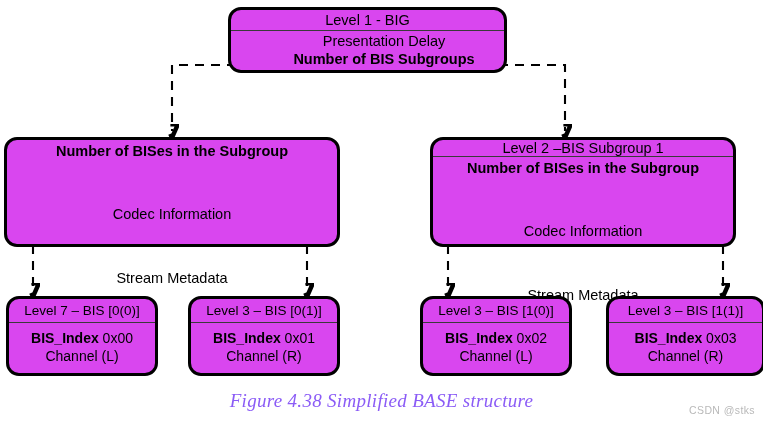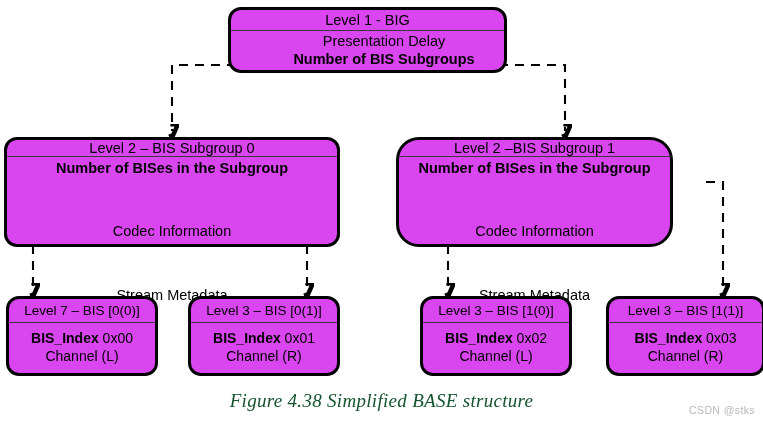--- a/index.html
+++ b/index.html
@@ -64,21 +64,21 @@
   #level1 .body .line { font-size: 14.5px; }
   #level1 .body .line.second { font-size: 14.5px; font-weight: bold; }
 
   
   .level2 {
     top: 137px;
     height: 110px;
     width: 336px;
   }
   #level2a { left: 4px; }
-  #level2b { left: 396px; width: 277px; border-radius: 23px; }
+  #level2b { left: 430px; width: 306px; }
   .level2 .hdr { height: 26px; font-size: 14.5px; }
   .level2 .body { padding-top: 2px; gap: 45px; }
   .level2 .body .line { font-size: 14.5px; }
 
   
   .level3 {
     top: 296px;
     height: 80px;
     width: 150px;
   }
@@ -108,21 +108,21 @@
   #caption {
     position: absolute;
     left: 0;
     top: 390px;
     width: 763px;
     text-align: center;
     font-family: "Liberation Serif", serif;
     font-style: italic;
     font-size: 19px;
     letter-spacing: 0.3px;
-    color: #14532d;
+    color: #8b5cf6;
   }
   #watermark {
     position: absolute;
     right: 8px;
     top: 404px;
     font-family: "Liberation Sans", sans-serif;
     font-size: 10.5px;
     color: #b9b9b9;
     letter-spacing: 0.4px;
   }
@@ -154,21 +154,20 @@
 
   <div class="node" id="level1">
     <div class="hdr">Level 1 - BIG</div>
     <div class="body">
       <div class="line">Presentation Delay</div>
       <div class="line second">Number of BIS Subgroups</div>
     </div>
   </div>
 
   <div class="node level2" id="level2a">
-    <div class="hdr">Level 2 – BIS Subgroup 0</div>
     <div class="body">
       <div class="line b">Number of BISes in the Subgroup</div>
       <div class="line">Codec Information</div>
       <div class="line">Stream Metadata</div>
     </div>
   </div>
 
   <div class="node level2" id="level2b">
     <div class="hdr">Level 2 –BIS Subgroup 1</div>
     <div class="body">

